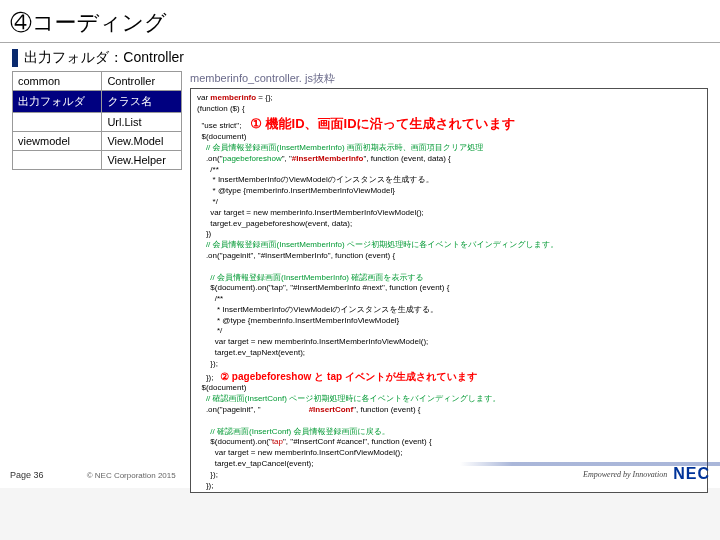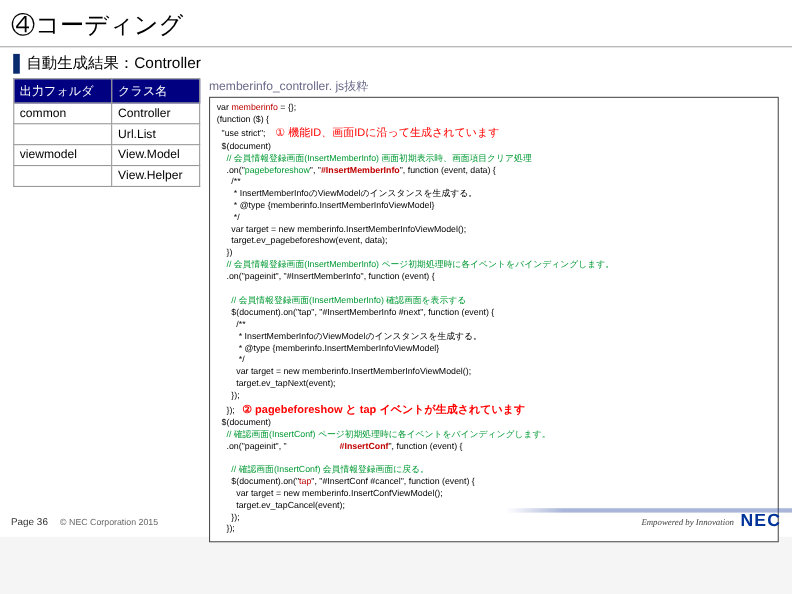--- a/index.html
+++ b/index.html
@@ -81,30 +81,30 @@
     padding: 4px 6px;
     font-family: "Meiryo", sans-serif;
     font-size: 8px;
     line-height: 1.35;
     color: #000;
     position: relative;
     height: 395px;
     overflow: hidden;
     white-space: pre;
   }
-  .codebox .kw-memberinfo { color: #c00000; font-weight: normal; }
+  .codebox .kw-memberinfo { color: #c00000; font-weight: bold; }
   .codebox .kw-pagebeforeshow { color: #009933; }
   .codebox .kw-insertmember { color: #c00000; font-weight: bold; }
   .codebox .kw-insertconf { color: #c00000; font-weight: bold; margin-left: 48px; }
   .codebox .kw-tap { color: #c00000; }
   .codebox .comment-green { color: #009933; }
   .codebox .note1 {
     color: #ff0000;
-    font-weight: normal;
-    font-size: 10px;
+    font-weight: bold;
+    font-size: 13px;
   }
   .codebox .note2 {
     color: #ff0000;
     font-weight: bold;
     font-size: 10px;
   }
   .footer {
     position: absolute;
     left: 0;
     right: 0;
@@ -116,20 +116,21 @@
     padding: 0 10px;
     box-sizing: border-box;
   }
   .footer .pg {
     font-size: 9px;
     color: #333;
   }
   .footer .copy {
     font-size: 8px;
     color: #666;
+    margin-left: 32px;
   }
   .footer .brand {
     display: flex;
     align-items: center;
     gap: 6px;
   }
   .footer .tagline {
     font-size: 8px;
     font-style: italic;
     color: #444;
@@ -153,35 +154,35 @@
 </style>
 </head>
 <body>
 
 <div class="slide">
 
   <div class="title">④コーディング</div>
 
   <div class="subtitle-row">
     <div class="bar"></div>
-    <div class="subtitle">自動生成結果：Controller</div>
+    <div class="subtitle">出力フォルダ：Controller</div>
   </div>
 
   <div class="content">
 
     <div class="left">
       <table class="tbl">
         <tbody>
             <tr>
+          <td>common</td>
+          <td>Controller</td>
+        </tr>
+        <tr>
           <th>出力フォルダ</th>
           <th>クラス名</th>
-        </tr>
-        <tr>
-          <td>common</td>
-          <td>Controller</td>
         </tr>
         <tr>
           <td></td>
           <td>Url.List</td>
         </tr>
         <tr>
           <td>viewmodel</td>
           <td>View.Model</td>
         </tr>
         <tr>

